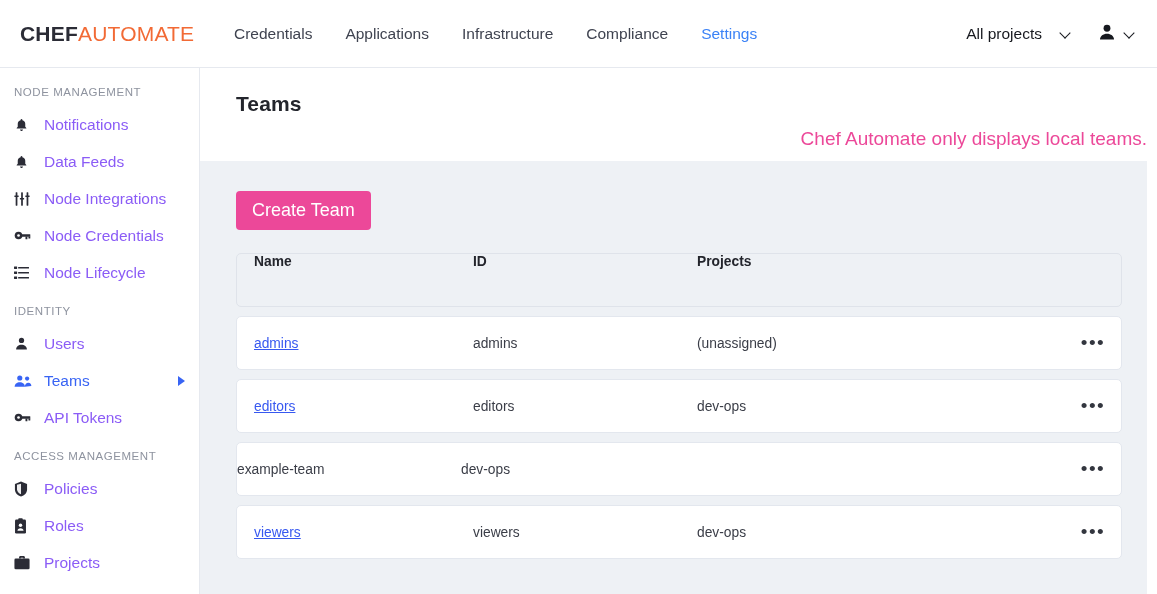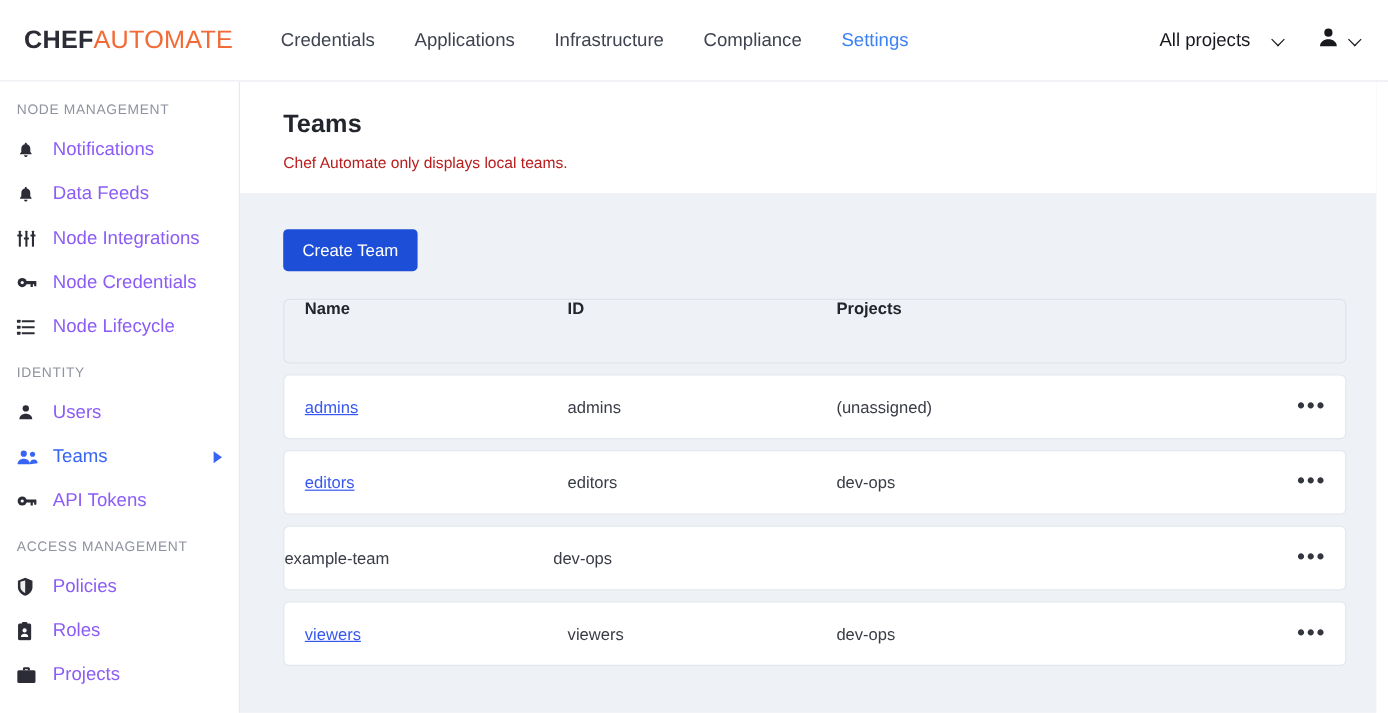--- a/index.html
+++ b/index.html
@@ -91,28 +91,28 @@
   }
   .page-head {
     background: #ffffff;
     padding: 24px 0 22px 36px;
     height: 93px;
   }
   .page-title {
     font-size: 21px; font-weight: 700; color: #23252c; margin: 0 0 12px 0;
     letter-spacing: 0.1px;
   }
-  .page-sub { font-size: 13px; color: #b91c1c; margin: 0; }
+  .page-sub { font-size: 19px; color: #ec4899; margin: 0; text-align: right; }
 
   .body-area { padding: 30px 36px 0 36px; }
 
   .btn-primary {
     display: inline-block;
-    background: #1d4ed8; color: #ffffff;
-    font-size: 14px; font-family: "Liberation Sans", sans-serif;
+    background: #ec4899; color: #ffffff;
+    font-size: 18px; font-family: "Liberation Sans", sans-serif;
     border: none; border-radius: 4px;
     padding: 10px 16px 11px 16px;
     cursor: pointer; line-height: 1;
   }
 
   .table { margin-top: 23px; width: 886px; }
   .thead {
     background: #eef1f5;
     border: 1px solid #dfe3ea;
     border-radius: 5px;

